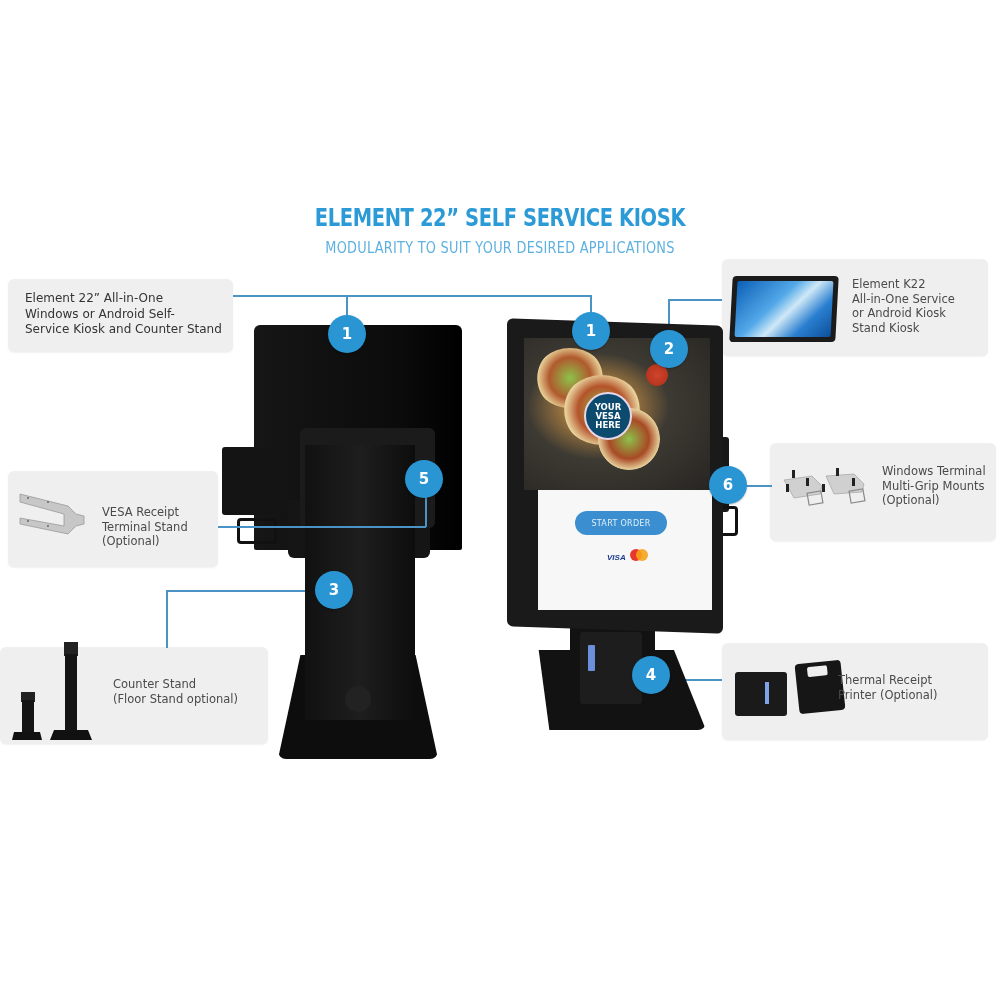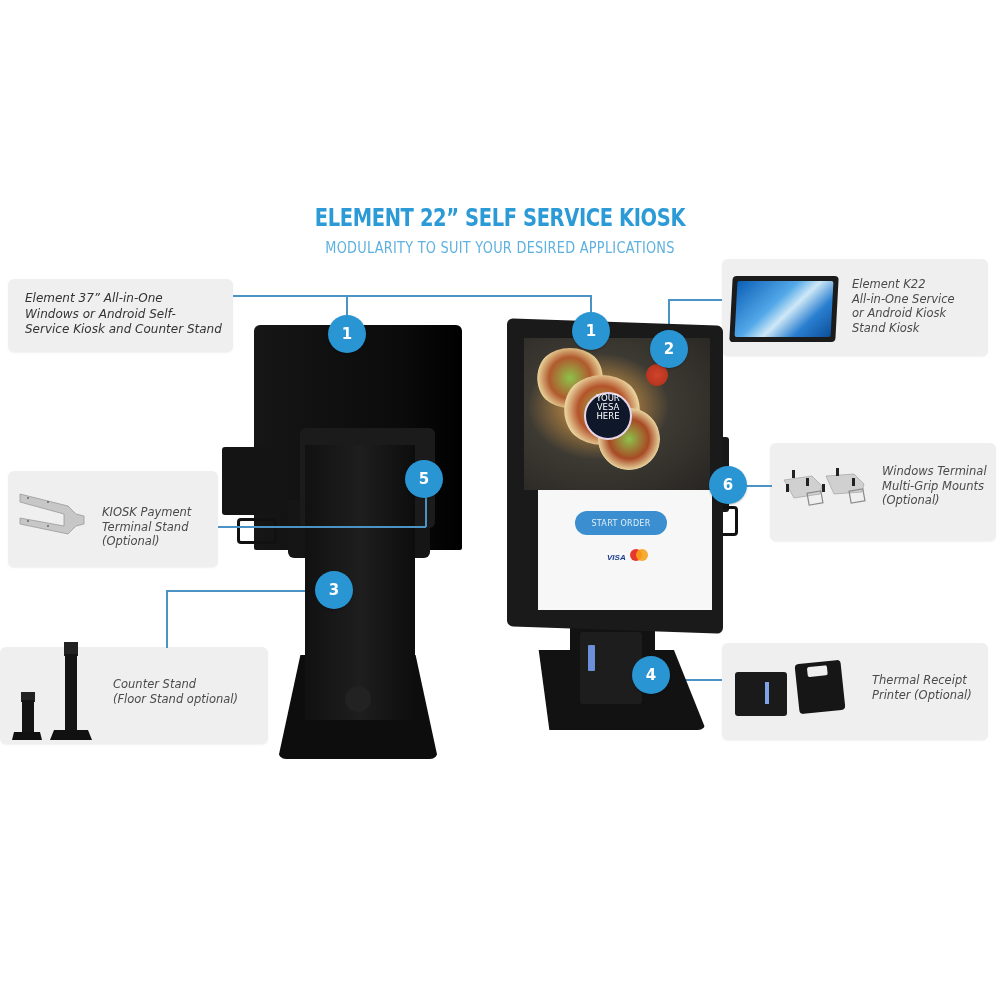--- a/index.html
+++ b/index.html
@@ -18,21 +18,21 @@
     }
 
     .card {
       position: absolute; background: #efefef; border-radius: 6px;
       box-shadow: 0 1px 2px rgba(0,0,0,0.06);
     }
     .card-text {
       position: absolute; color: #4a4a4a; font-family: "DejaVu Sans", sans-serif;
       line-height: 14.5px; font-size: 11.5px;
     }
-    .card-text span { display: block; white-space: nowrap; font-style: italic; }
+    .card-text span { display: block; white-space: nowrap; }
 
     .line { position: absolute; background: #4a93c4; }
 
     .badge {
       position: absolute; width: 38px; height: 38px; border-radius: 50%;
       background: #2a95d3; color: #fff; font-weight: bold; font-size: 15px;
       display: flex; align-items: center; justify-content: center;
       font-family: "DejaVu Sans", sans-serif; box-shadow: 0 1px 2px rgba(0,0,0,0.25);
       z-index: 5;
     }
@@ -50,22 +50,22 @@
     .vesa-plate { position: absolute; left: 222px; top: 447px; width: 62px; height: 68px; background: #141414; border-radius: 3px; }
     .vesa-handle { position: absolute; left: 237px; top: 518px; width: 40px; height: 26px; border: 3px solid #111; border-radius: 4px; }
 
     
     .k-front-frame { position: absolute; left: 507px; top: 322px; width: 216px; height: 308px;
       background: #1a1a1a; border-radius: 6px; transform: skewY(2deg); }
     .k-front-photo { position: absolute; left: 520px; top: 340px; width: 152px; height: 150px;
       background: radial-gradient(ellipse at 40% 45%,#d9b777 0%,#a47a40 20%,#3d3a33 45%,#272522 100%); }
     .taco { position: absolute; border-radius: 50%; }
     .logo-badge { position: absolute; left: 584px; top: 392px; width: 48px; height: 48px; border-radius: 50%;
-      background: #0f172a; color: #fff; font-size: 8.5px; font-weight: normal; text-align: center;
-      display: flex; flex-direction: column; align-items: center; justify-content: flex-start; line-height: 9px;
+      background: #0c4a6e; color: #fff; font-size: 8.5px; font-weight: bold; text-align: center;
+      display: flex; flex-direction: column; align-items: center; justify-content: center; line-height: 9px;
       border: 2px solid #e8d6ea; font-family: "DejaVu Sans", sans-serif; }
     .k-front-white { position: absolute; left: 538px; top: 490px; width: 174px; height: 120px; background: #f7f7f7; }
     .start-btn { position: absolute; left: 575px; top: 511px; width: 92px; height: 24px; border-radius: 12px;
       background: #3b8fd0; color: #dfeefa; font-size: 8px; display: flex; align-items: center; justify-content: center;
       font-family: "DejaVu Sans", sans-serif; letter-spacing: 0.3px; }
     .visa { position: absolute; left: 607px; top: 553px; color: #1a3d8f; font-weight: bold; font-style: italic; font-size: 8px; }
     .mc { position: absolute; left: 630px; top: 549px; width: 18px; height: 12px; }
     .mc .a { position: absolute; left: 0; top: 0; width: 12px; height: 12px; border-radius: 50%; background: #e8372b; }
     .mc .b { position: absolute; left: 6px; top: 0; width: 12px; height: 12px; border-radius: 50%; background: #f7a21b; opacity: 0.9; }
     .k-front-pole { position: absolute; left: 570px; top: 620px; width: 85px; height: 95px; background: #121212; }
@@ -90,21 +90,21 @@
     .thumb-printer2 .paper { position: absolute; left: 12px; top: 4px; width: 20px; height: 10px; background: #eee; border-radius: 2px; }
   </style>
 </head>
 <body>
 
 <div class="title">ELEMENT 22” SELF SERVICE KIOSK</div>
 <div class="subtitle">MODULARITY TO SUIT YOUR DESIRED APPLICATIONS</div>
 
 <div class="card" style="left:8px;top:279px;width:225px;height:73px;"></div>
 <div class="card-text" style="left:25px;top:291px;font-size:12px;line-height:15.5px;color:#333;">
-  <span>Element 37” All-in-One</span>
+  <span>Element 22” All-in-One</span>
   <span>Windows or Android Self-</span>
   <span>Service Kiosk and Counter Stand</span>
 </div>
 
 <div class="card" style="left:722px;top:259px;width:266px;height:97px;"></div>
 <div class="thumb-k22">
     <div class="scr"></div>
   </div>
 <div class="card-text" style="left:852px;top:277px;">
   <span>Element K22</span>
@@ -115,21 +115,21 @@
 
 <div class="card" style="left:8px;top:471px;width:210px;height:96px;"></div>
 <svg class="thumb-vesa" viewBox="0 0 70 48">
   <polygon points="2,4 50,16 58,24 66,26 66,34 58,36 50,44 2,34 2,28 46,36 46,24 2,12" fill="#c7c7c7" stroke="#9a9a9a" stroke-width="0.8"></polygon>
   <circle cx="10" cy="8" r="1" fill="#666"></circle>
     <circle cx="30" cy="12" r="1" fill="#666"></circle>
   <circle cx="10" cy="31" r="1" fill="#666"></circle>
     <circle cx="30" cy="36" r="1" fill="#666"></circle>
 </svg>
 <div class="card-text" style="left:102px;top:505px;">
-  <span>KIOSK Payment</span>
+  <span>VESA Receipt</span>
   <span>Terminal Stand</span>
   <span> (Optional)</span>
 </div>
 
 <div class="card" style="left:770px;top:443px;width:226px;height:98px;"></div>
 <svg class="thumb-grip" viewBox="0 0 100 48">
   <polygon points="2,16 30,12 40,22 38,30 12,34" fill="#d0d0d0" stroke="#999" stroke-width="0.6"></polygon>
   <rect x="26" y="28" width="14" height="12" fill="none" stroke="#888" stroke-width="1.2" transform="rotate(-10 33 34)"></rect>
   <polygon points="44,12 72,10 82,20 80,28 52,30" fill="#d0d0d0" stroke="#999" stroke-width="0.6"></polygon>
   <rect x="68" y="26" width="14" height="12" fill="none" stroke="#888" stroke-width="1.2" transform="rotate(-10 75 32)"></rect>
@@ -162,21 +162,21 @@
   <span>(Floor Stand optional)</span>
 </div>
 
 <div class="card" style="left:722px;top:643px;width:266px;height:97px;"></div>
 <div class="thumb-printer1">
     <div class="led"></div>
   </div>
 <div class="thumb-printer2">
     <div class="paper"></div>
   </div>
-<div class="card-text" style="left:872px;top:673px;">
+<div class="card-text" style="left:838px;top:673px;">
   <span>Thermal Receipt</span>
   <span>Printer (Optional)</span>
 </div>
 
 <div class="line" style="left:233px;top:295px;width:358px;height:1.5px;"></div>
 <div class="line" style="left:346px;top:295px;width:1.5px;height:26px;"></div>
 <div class="line" style="left:590px;top:295px;width:1.5px;height:22px;"></div>
 <div class="line" style="left:668px;top:299px;width:54px;height:1.5px;"></div>
 <div class="line" style="left:668px;top:299px;width:1.5px;height:32px;"></div>
 <div class="line" style="left:166px;top:590px;width:150px;height:1.5px;"></div>

